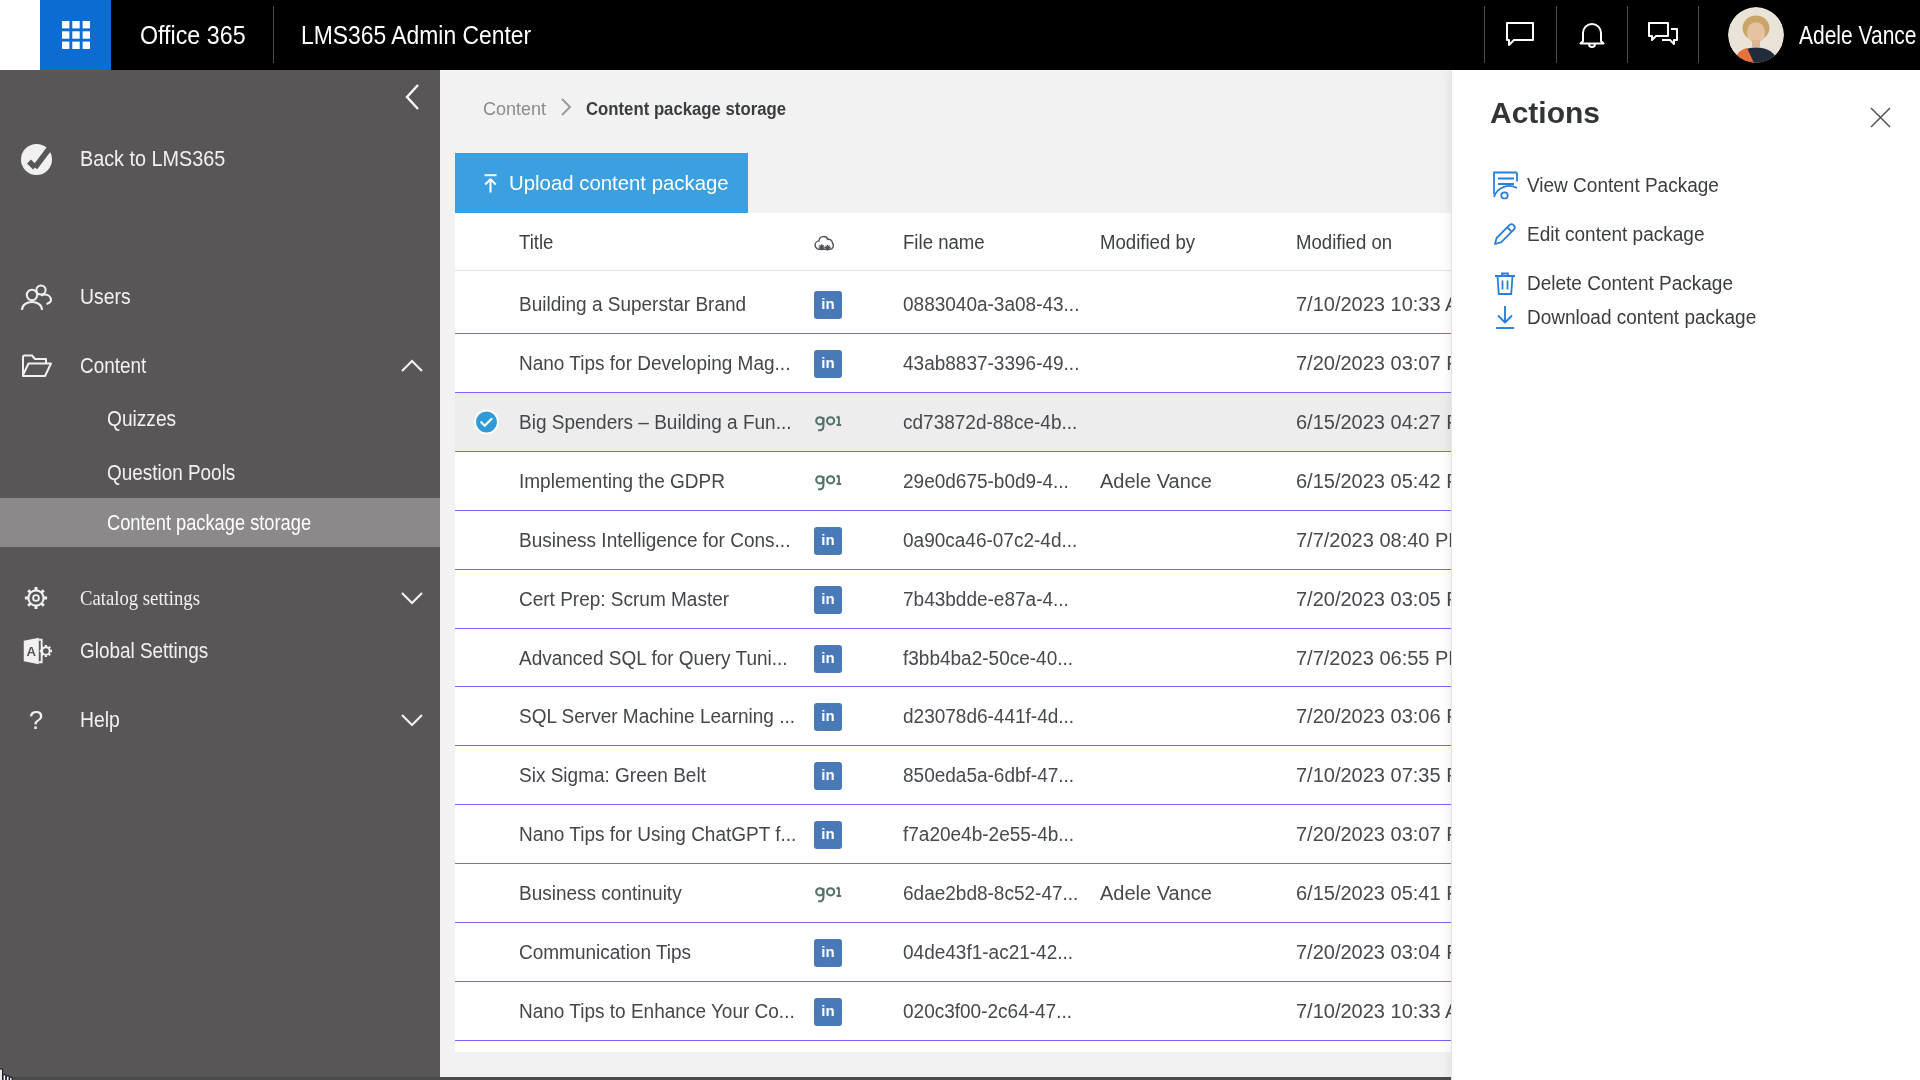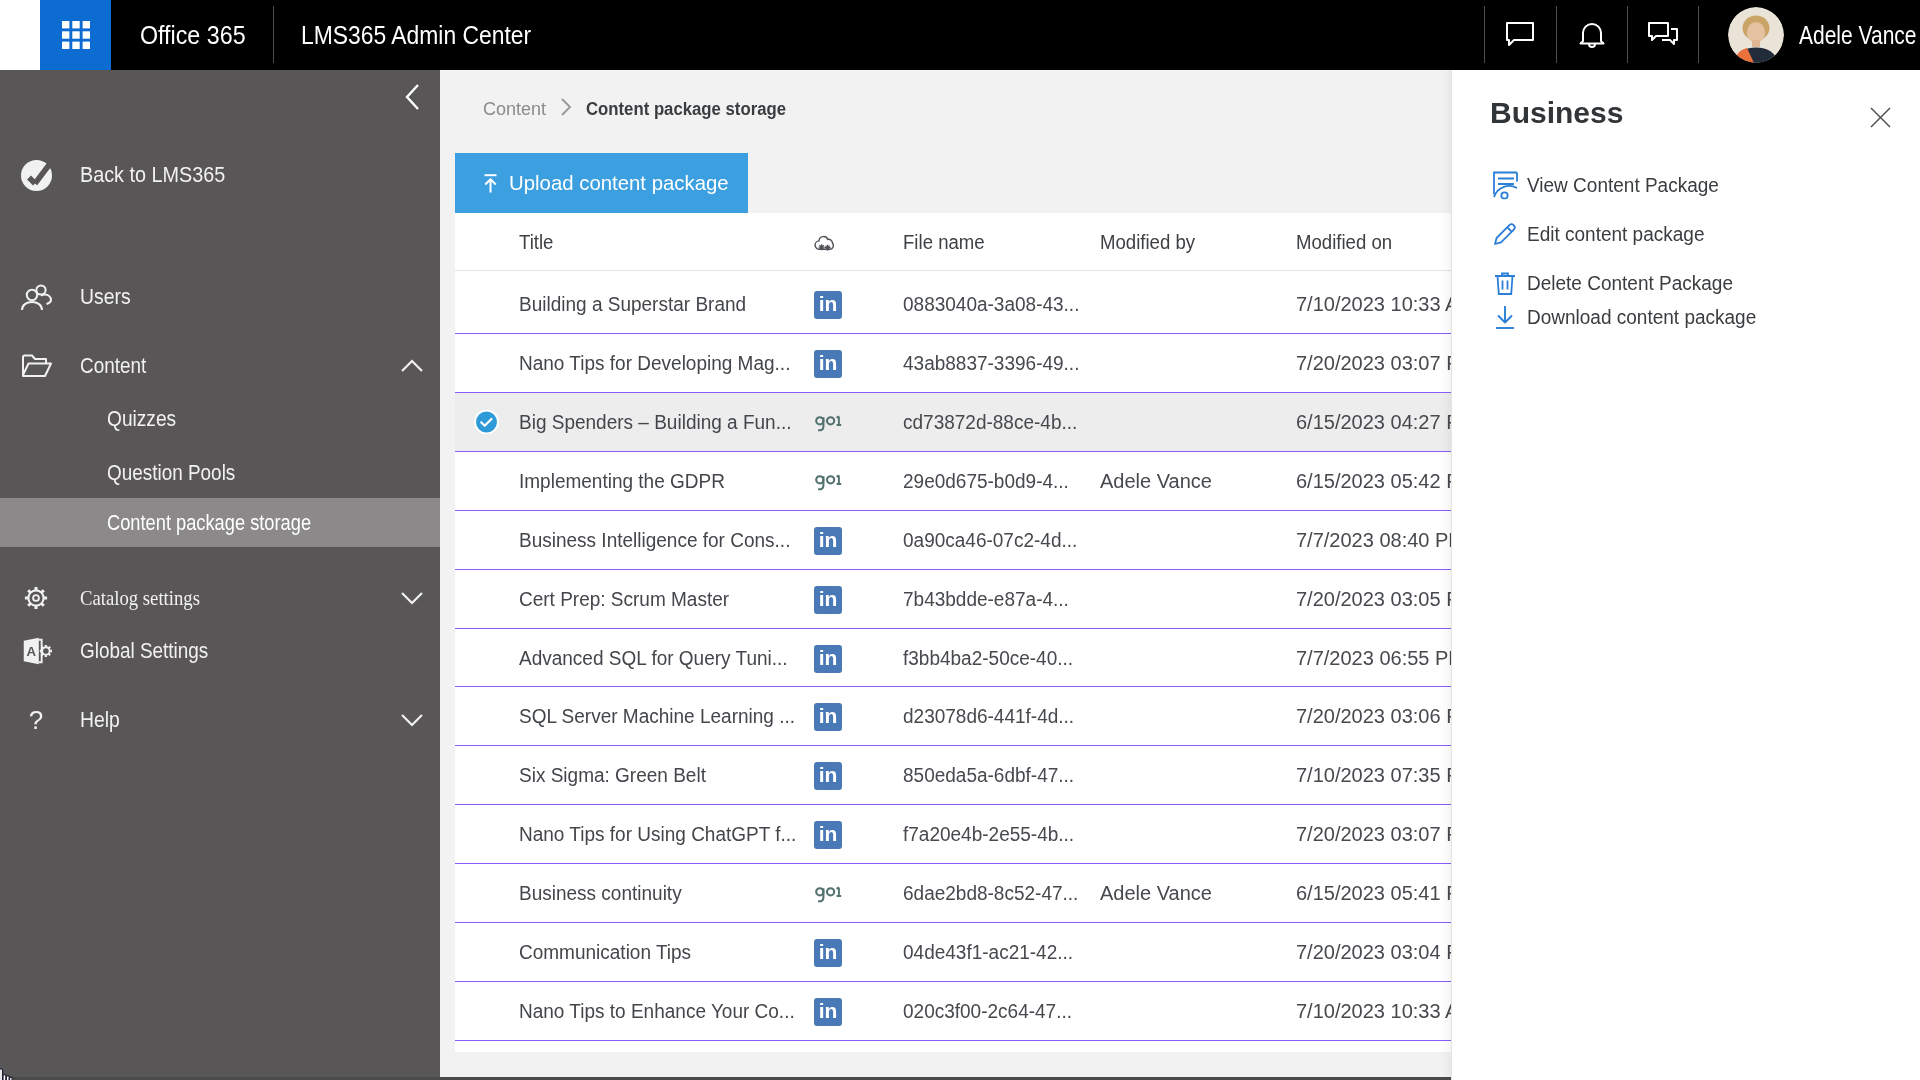--- a/index.html
+++ b/index.html
@@ -45,21 +45,21 @@
   .trow.sel { background:#ededed; }
   .trow > div { position:absolute; top:50%; transform:translateY(-50%); white-space:nowrap; }
   .chk { left:19px; }
   .chk svg { display:block; }
   .trow > .c-title { left:64px; font-size:20px; color:#43464a; transform:translateY(-50%) scaleX(0.95); transform-origin:0 50%; }
   .c-icon { left:359px; top:calc(50% + 1px) !important; }
   .trow > .c-fn { left:448px; font-size:20px; color:#46494d; transform:translateY(-50%) scaleX(0.95); transform-origin:0 50%; }
   .c-mb { left:645px; font-size:20px; color:#46494d; }
   .c-mo { left:841px; font-size:20px; color:#46494d; }
   .liicon { display:block; width:28px; height:28px; background:#4a79b8; border-radius:3px;
-    color:#fff; font-weight:700; font-size:21px; text-align:center; line-height:26px;
+    color:#fff; font-weight:700; font-size:15px; text-align:center; line-height:26px;
     font-family:"Liberation Sans", sans-serif; }
   .go1 { display:block; }
   #btm-strip { position:absolute; left:0px; top:1077px; width:1451px; height:3px; background:#4a4a4a; }
   
   #panel { position:absolute; left:1451px; top:70px; width:469px; height:1010px; background:#fff;
     border-left:1px solid #e4e4e4; box-shadow:-4px 0 8px rgba(0,0,0,0.05); }
   #panel h1 { position:absolute; left:38px; top:26px; font-size:30px; font-weight:700; color:#323538; }
   .pa-item { position:absolute; left:40px; width:410px; height:30px; }
   .pa-item svg { position:absolute; left:0; top:50%; transform:translateY(-50%); }
   .pa-item span { position:absolute; left:35px; top:50%; transform:translateY(-50%) scaleX(0.95);
@@ -127,21 +127,21 @@
     </svg>
   </div>
   <div class="tb-text" style="left:1759px; transform:scaleX(0.84);">Adele Vance</div>
 </div>
 
 <div id="sidebar">
   <svg class="abs" style="left:402px; top:12px;" width="22" height="30" viewBox="0 0 22 30" fill="none" stroke="#fff" stroke-width="2.4">
       <path d="M16 3 L5 15 L16 27"></path>
     </svg>
   <div id="sb-sel"></div>
-  <div class="sb-item" style="top:89px; height:32px;text-decoration:underline;">
+  <div class="sb-item" style="top:73px; height:32px;text-decoration:underline;">
     <span class="sb-icon">
       <svg width="31" height="31" viewBox="0 0 31 31">
         <circle cx="15.5" cy="15.5" r="15.5" fill="#f2f1f1"></circle>
         <path d="M8 17.5 L14 23.5 M14 23.5 L28 5" stroke="#595657" stroke-width="5.5" fill="none"></path>
       </svg>
     </span>
     <span class="sb-label" style="--sx:0.90;">Back to LMS365</span>
   </div>
   <div class="sb-item" style="top:211px; height:32px;">
     <span class="sb-icon">
@@ -366,21 +366,21 @@
       <div class="c-icon">
         <span class="liicon">in</span>
       </div>
       <div class="c-fn">020c3f00-2c64-47...</div>
       <div class="c-mo">7/10/2023 10:33 AM</div>
     </div>
 </div>
 <div id="btm-strip"></div>
 
 <div id="panel">
-  <h1>Business</h1>
+  <h1>Actions</h1>
   <svg class="abs" style="left:417px; top:36px;" width="23" height="23" viewBox="0 0 23 23" stroke="#515151" stroke-width="1.5">
       <path d="M2 2 L21 21 M21 2 L2 21"></path>
     </svg>
   <div class="pa-item" style="top:100px;">
     <svg width="27" height="29" viewBox="0 0 27 29" fill="none" stroke="#2b7fd6" stroke-width="1.8">
       <path d="M25 2 H2 v22"></path>
       <path d="M6 8 h16 M6 13.5 h16"></path>
       <path d="M25 2 v9"></path>
       <path d="M2 26.5 A16 16 0 0 1 25 17.5"></path>
       <circle cx="12.5" cy="25" r="3.2"></circle>

